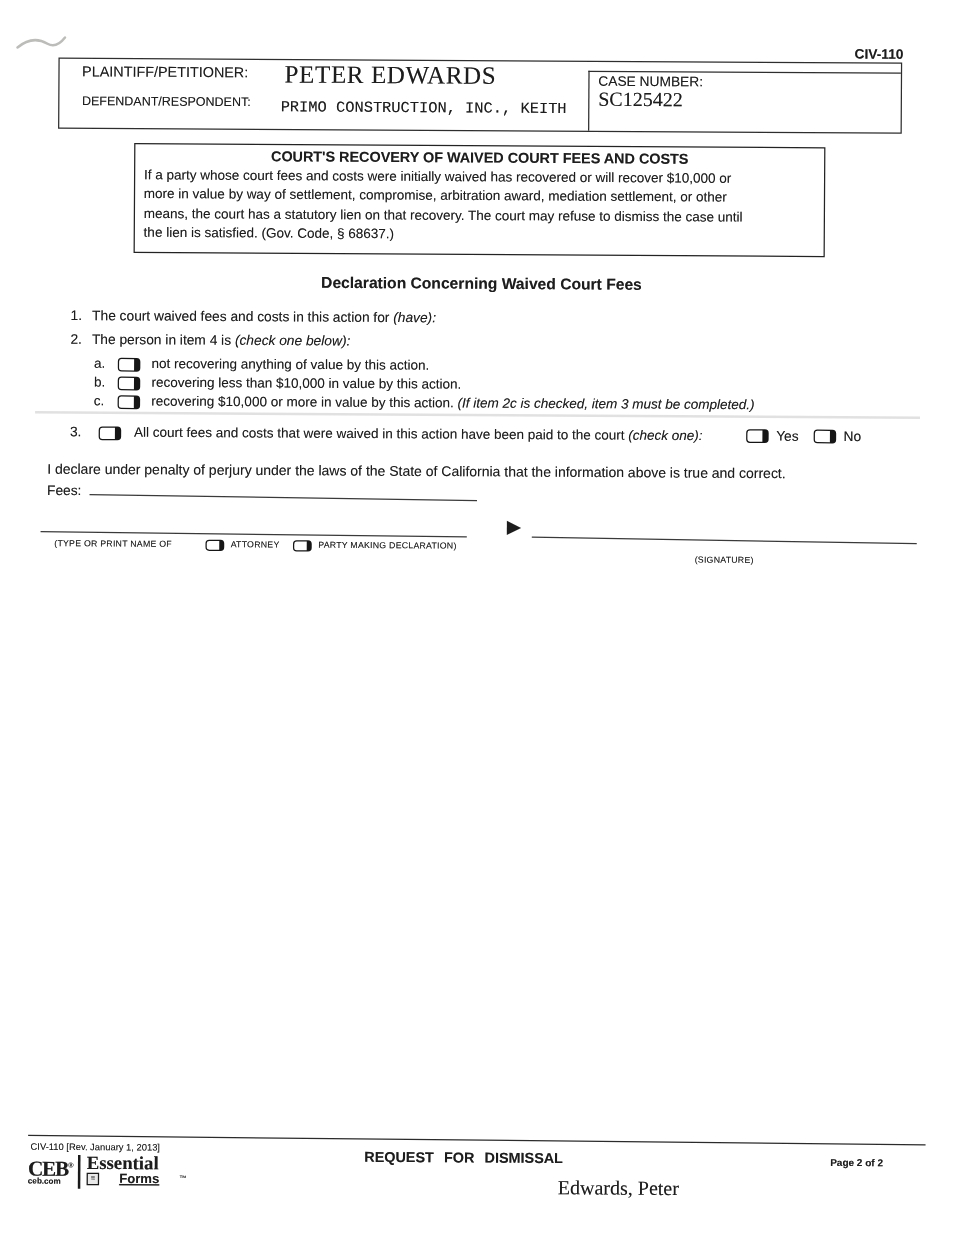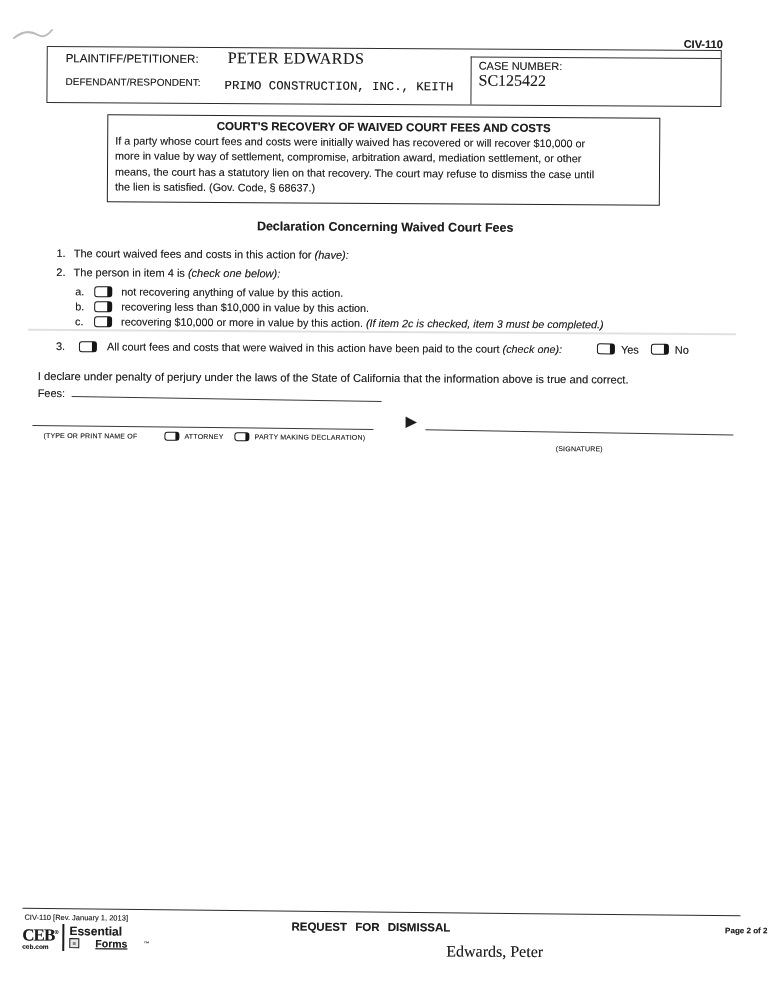--- a/index.html
+++ b/index.html
@@ -36,40 +36,40 @@
   .fillline{border-bottom:1.6px solid #3a3a3a;display:inline-block;height:1px;}
   .tiny{font-size:7px;letter-spacing:.2px;}
 
   .streak{left:30px;top:331px;width:708px;height:1.5px;background:rgba(70,70,70,.16);}
 
   .footrule{left:28px;top:910px;width:718px;border-top:1.9px solid #2b2b2b;transform:rotate(0.25deg);transform-origin:left;}
   .logo{left:28px;top:926px;display:flex;align-items:center;gap:5px;}
   .logo .ceb{font-family:"Liberation Serif",serif;font-weight:bold;font-size:17px;line-height:14px;letter-spacing:-1px;}
   .logo .site{font-size:6.5px;font-weight:bold;line-height:7px;}
   .logo .bar{width:1.6px;height:27px;background:#1a1a1a;}
-  .logo .r1{font-size:12px;font-weight:bold;line-height:11px;}
+  .logo .r1{font-size:15px;font-weight:bold;line-height:11px;font-family:Liberation Serif, serif;}
   .logo .r2{font-size:10.5px;font-weight:bold;line-height:12px;display:flex;align-items:center;gap:16px;}
   .logo .u{text-decoration:underline;}
   .formicon{display:inline-block;width:8px;height:8px;border:1px solid #1a1a1a;font-size:6px;line-height:8px;text-align:center;background:#e9e9e9;}
   .sup{font-size:6px;vertical-align:super;}
 </style>
 </head>
 <body>
 
 <svg class="abs" style="left:6px;top:20px;" width="70" height="30" viewBox="0 0 70 30">
   <path d="M8 18 q 12 -10 24 -3 q 7 4 14 -5" stroke="#bcbcb8" stroke-width="2" fill="none" stroke-linecap="round"></path>
 </svg>
 
 <div class="sheet">
 
   <div class="abs txt b f11" style="left:618px;top:36px;width:105px;text-align:right;">CIV-110</div>
 
   <div class="abs hdrbox">
     <span class="abs txt" style="left:18px;top:5px;font-size:11.5px;">PLAINTIFF/PETITIONER:</span>
-    <span class="abs txt serif" style="left:180px;top:1px;font-size:16px;letter-spacing:.5px;">PETER EDWARDS</span>
+    <span class="abs txt serif" style="left:180px;top:1px;font-size:20px;letter-spacing:.5px;">PETER EDWARDS</span>
     <span class="abs txt" style="left:18px;top:29px;font-size:10px;">DEFENDANT/RESPONDENT:</span>
     <span class="abs txt mono" style="left:177px;top:31px;font-size:12.3px;">PRIMO CONSTRUCTION, INC., KEITH</span>
     <div class="casecell">
       <div class="txt" style="font-size:11px;">CASE NUMBER:</div>
       <div class="txt serif" style="font-size:16px;margin-top:0;">SC125422</div>
     </div>
   </div>
 
   <div class="abs noticebox">
     <div class="txt b" style="text-align:center;font-size:11.5px;margin-top:4px;">COURT'S RECOVERY OF WAIVED COURT FEES AND COSTS</div>
@@ -156,16 +156,16 @@
       <div class="r1 txt">Essential</div>
       <div class="r2">
         <span class="formicon">≡</span>
         <span class="u txt">Forms</span>
         <span class="sup">™</span>
       </div>
     </div>
   </div>
 
   <div class="abs txt b" style="left:0;right:20px;top:921px;text-align:center;font-size:11.5px;word-spacing:5px;">REQUEST  FOR  DISMISSAL</div>
-  <div class="abs txt b" style="left:653px;top:924px;width:120px;text-align:right;font-size:8px;">Page 2 of 2</div>
+  <div class="abs txt b" style="left:592px;top:924px;width:120px;text-align:right;font-size:8px;">Page 2 of 2</div>
   <div class="abs txt serif" style="left:452px;top:942px;font-size:16px;">Edwards, Peter</div>
 
 </div>
 
 </body></html>

